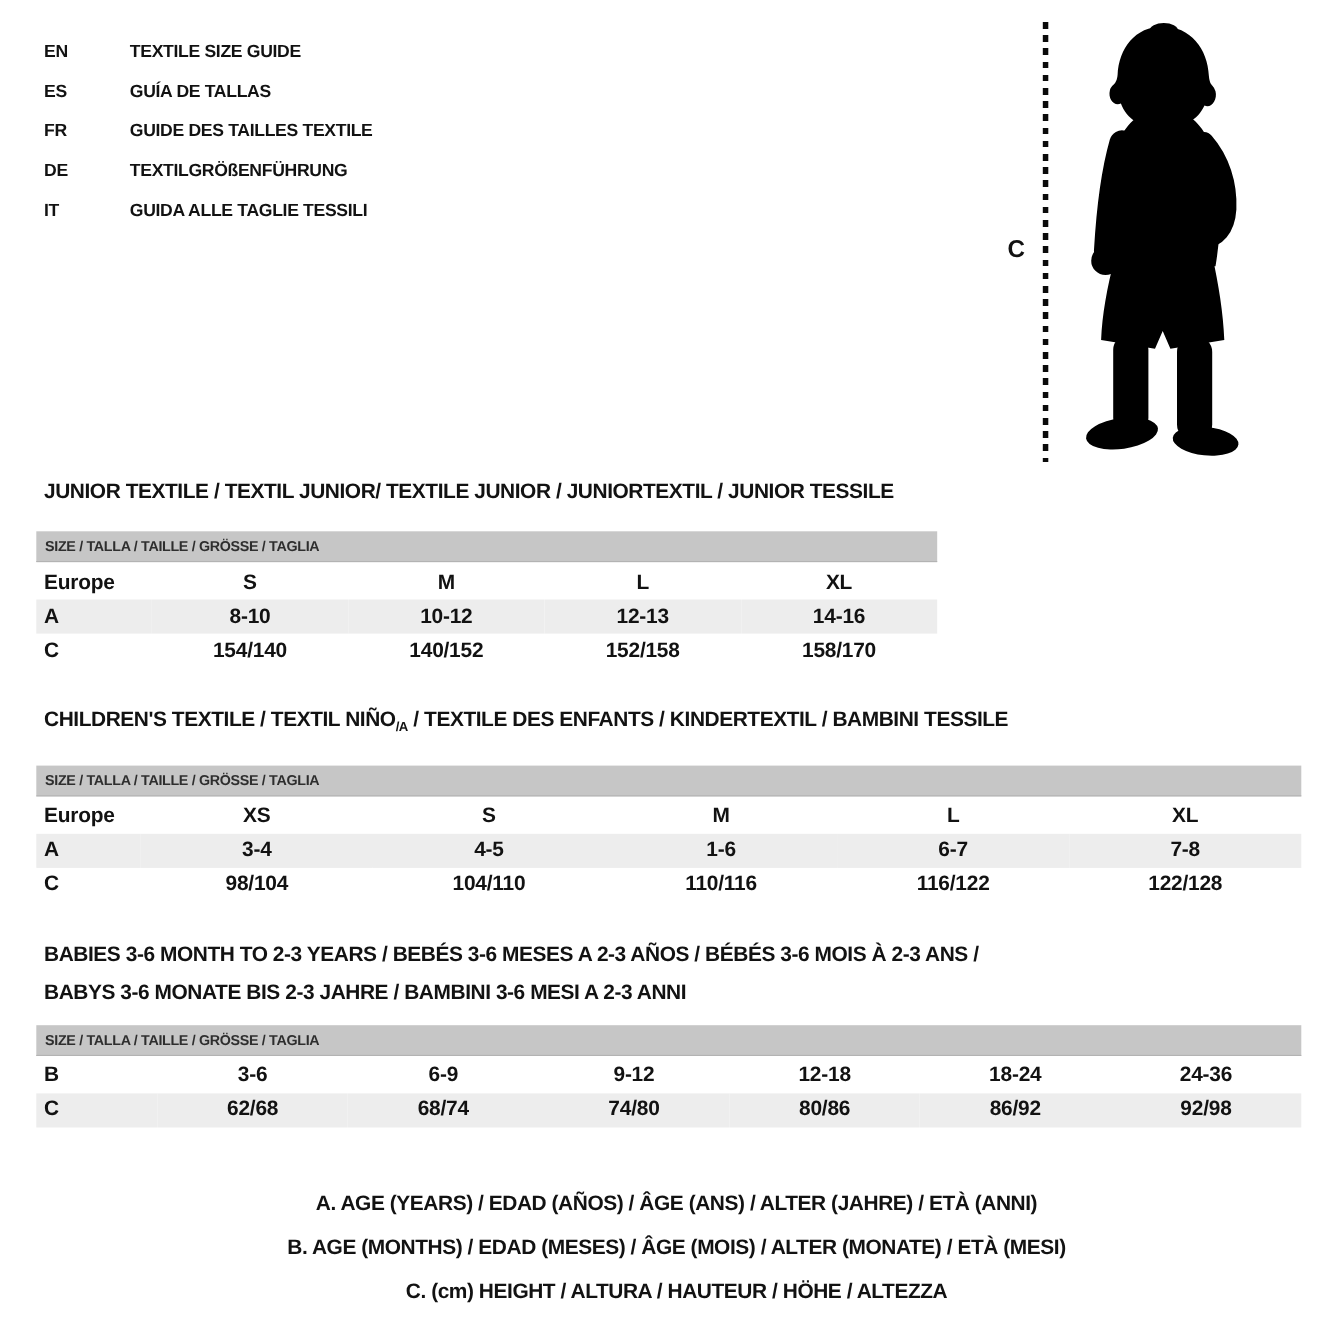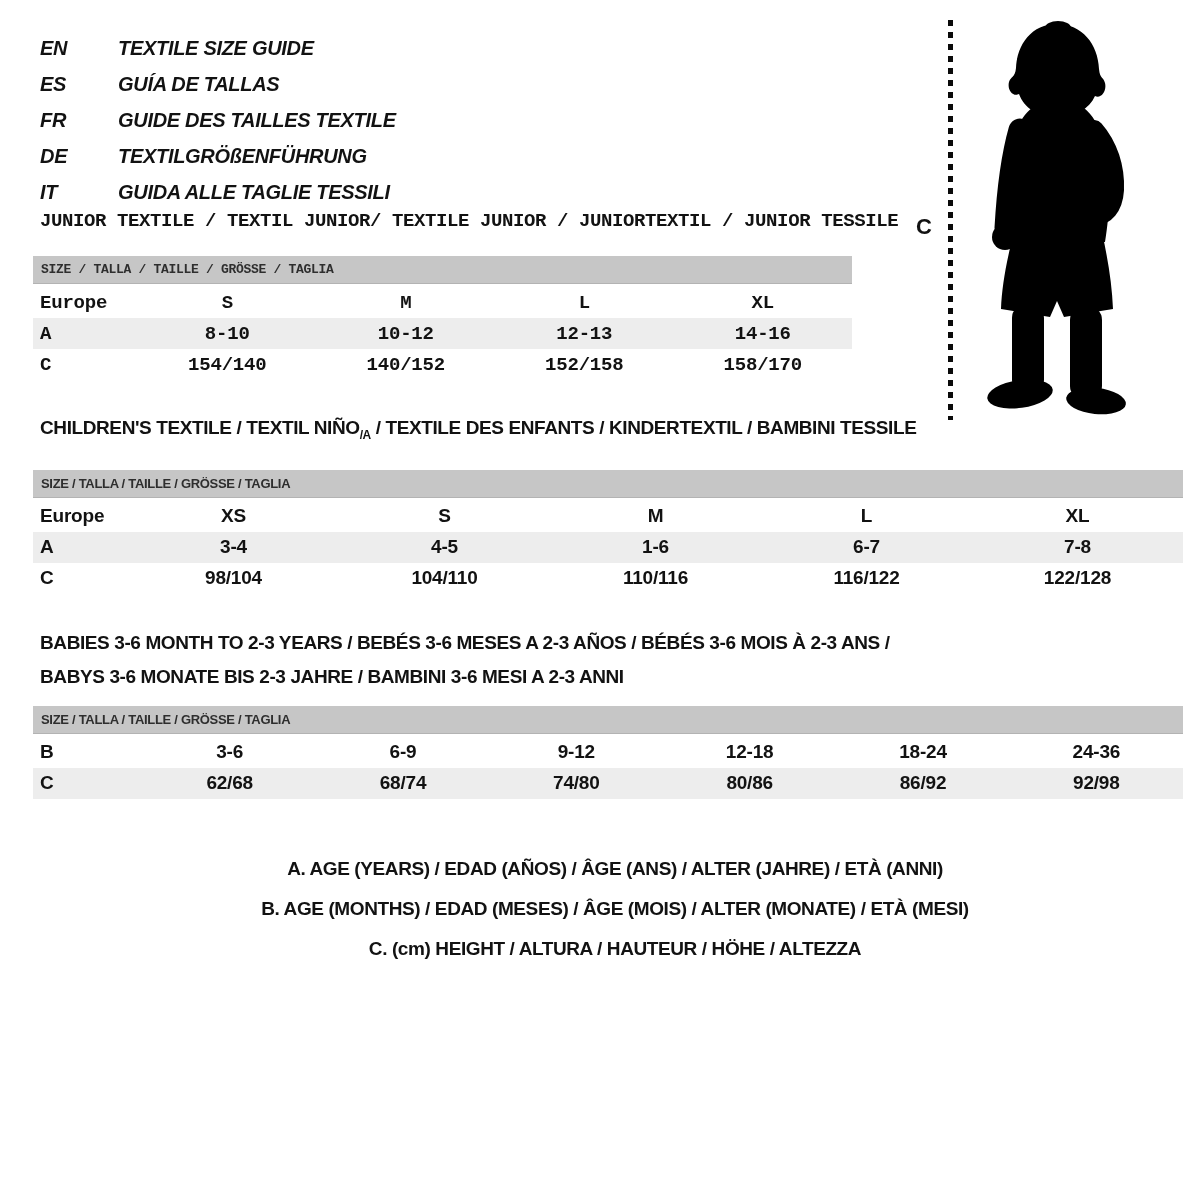--- a/index.html
+++ b/index.html
@@ -12,26 +12,26 @@
   *{box-sizing:border-box;}
   html,body{margin:0;padding:0;}
   body{
     width:1200px;height:1200px;position:relative;overflow:hidden;
     background:#ffffff;color:var(--text);
     font-family:"Liberation Sans",sans-serif;
   }
   .content{position:absolute;left:40px;top:30px;width:1150px;}
 
   
-  .lang-row{display:flex;height:36px;align-items:center;font-weight:700;font-size:20px;letter-spacing:-0.3px;font-style:italic;}
+  .lang-row{display:flex;height:36px;align-items:center;font-weight:700;font-size:16px;letter-spacing:-0.3px;}
   .lang-code{width:78px;flex:0 0 78px;}
   .lang-title{flex:1;}
 
   
-  .section--junior{font-family:Liberation Mono, monospace;}
+  .section--junior{margin-top:227px;}
   .section--children{margin-top:37px;}
   .section--babies{margin-top:32px;}
   .section-title{font-size:19px;font-weight:700;line-height:22px;letter-spacing:-0.4px;margin-bottom:24px;white-space:nowrap;}
   .section--babies .section-title{line-height:34px;margin-bottom:12px;}
   .section-title sub{font-size:12px;}
   .tablewrap{margin-left:-7px;}
   .section--junior .tablewrap{width:819px;}
   .section--children .tablewrap,
   .section--babies .tablewrap{width:1150px;}
   .band{

